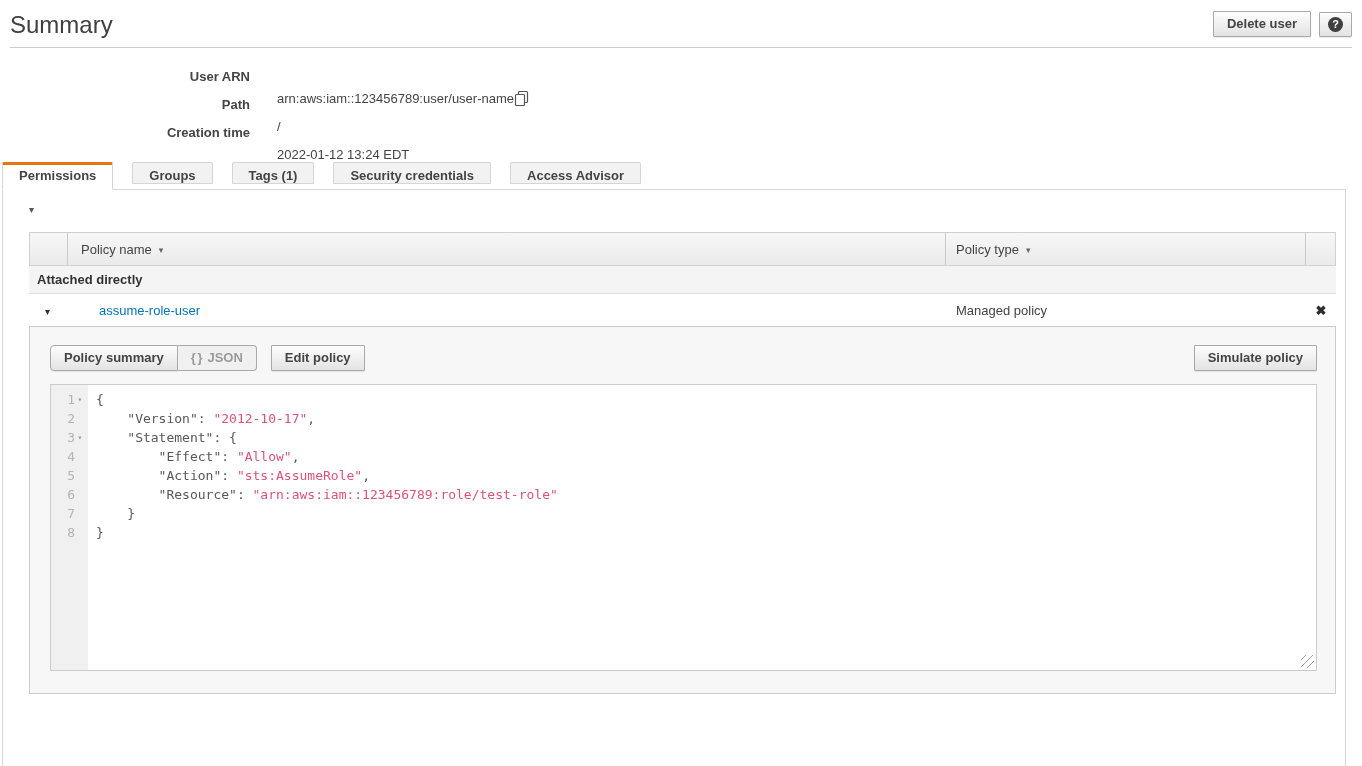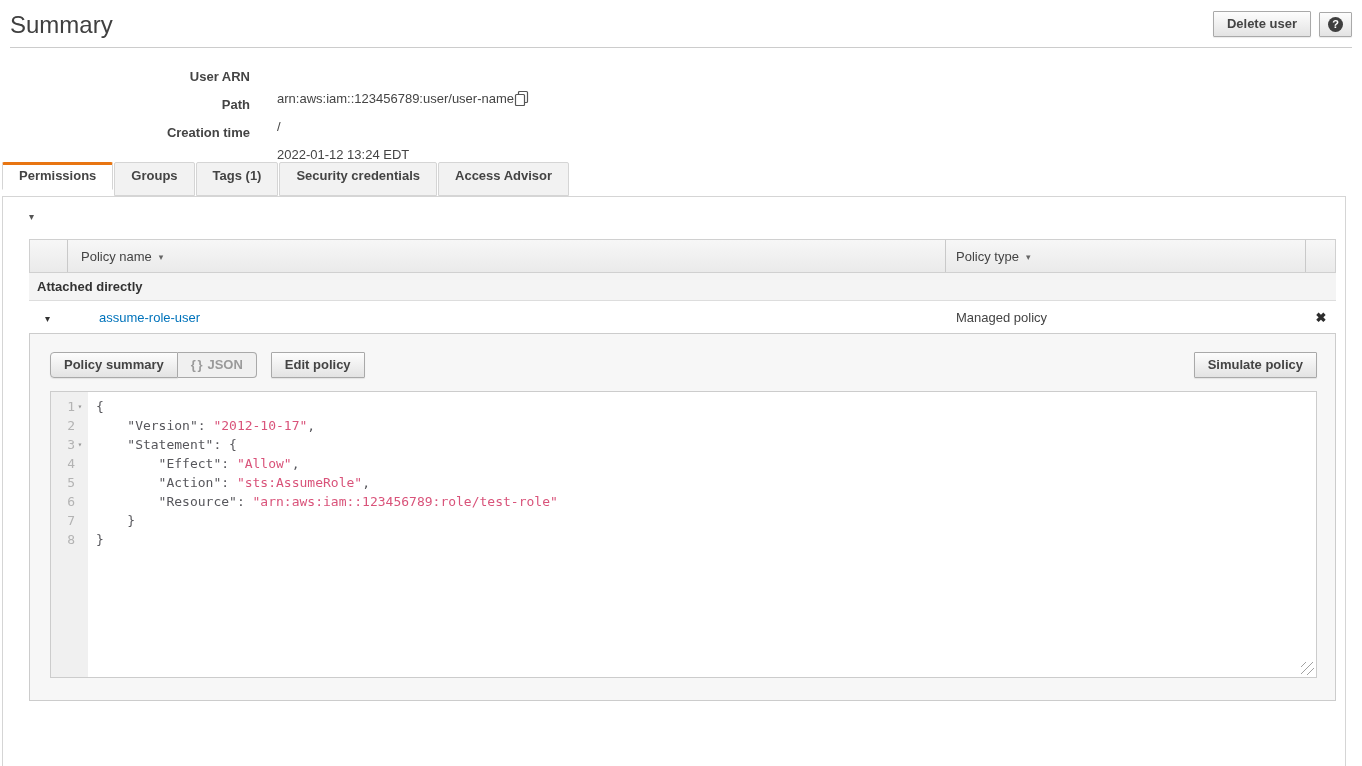--- a/index.html
+++ b/index.html
@@ -37,25 +37,25 @@
     border:1px solid #26619c; color:#fff;
     text-shadow:0 -1px 0 rgba(0,0,0,.2);
   }
   
   .fields { margin:14px 0 0 10px; }
   .field-row { display:flex; align-items:center; height:28px; }
   .field-label { width:240px; text-align:right; font-weight:bold; color:#444; }
   .field-value { margin-left:27px; color:#444; display:flex; align-items:center; gap:0;margin-top:45px; }
   .copy-icon { display:inline-block; cursor:pointer; margin-top:1px; }
   
-  .tabs { display:flex; gap:1px; margin:16px 0 0 2px; position:relative; z-index:2; }
+  .tabs { display:flex; gap:19px; margin:16px 0 0 2px; position:relative; z-index:2; }
   .tab {
     background:#f2f2f2; border:1px solid #d5d5d5; border-radius:2px 2px 0 0;
     padding:6px 16px 6px; font-weight:bold; color:#444; cursor:pointer;
-    line-height:13px; height:34px;
+    line-height:13px; height:22px;
   }
   .tab.active {
     background:#fff; border-top:3px solid #e87511; border-bottom-color:#fff;
     margin-bottom:-1px; padding-top:4px; height:28px;
   }
   
   .content-box {
     margin:0 16px 0 2px; border:1px solid #d5d5d5; border-bottom:none;
     height:577px; padding:14px 9px 0 26px; background:#fff;
   }

